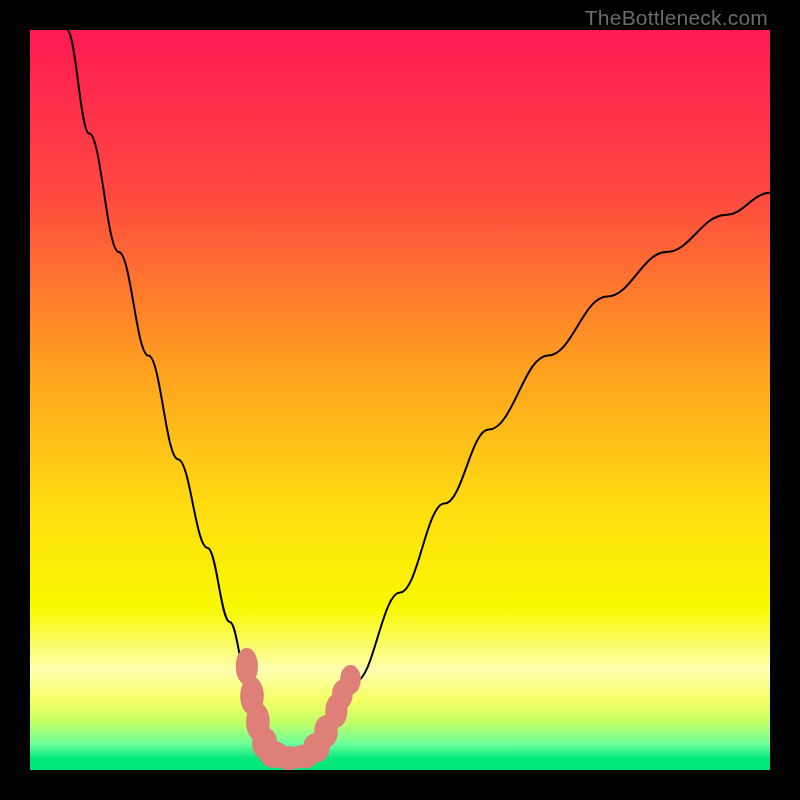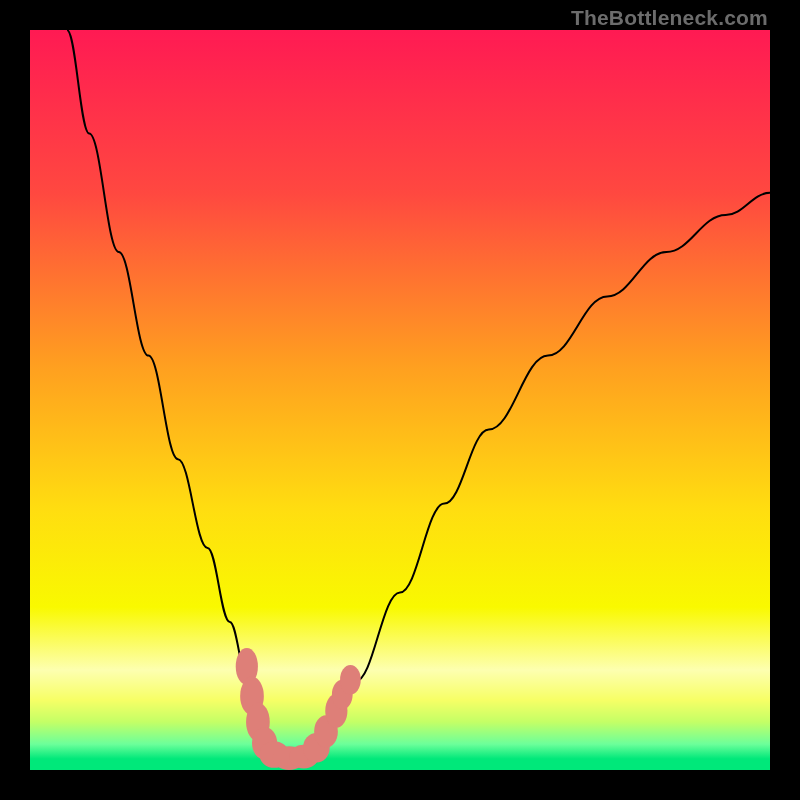--- a/index.html
+++ b/index.html
@@ -23,21 +23,21 @@
     top: 30px;
     width: 740px;
     height: 740px;
   }
   .watermark {
     position: absolute;
     top: 6px;
     right: 32px;
     color: #6c6c6c;
     font-size: 21px;
-    font-weight: 700;
+    font-weight: 400;
     letter-spacing: 0.2px;
   }
 </style>
 </head>
 <body>
 
 <div class="chart-wrap">
   <div class="watermark">TheBottleneck.com</div>
 
   <svg class="plot-area" viewBox="0 0 100 100" preserveAspectRatio="none">

